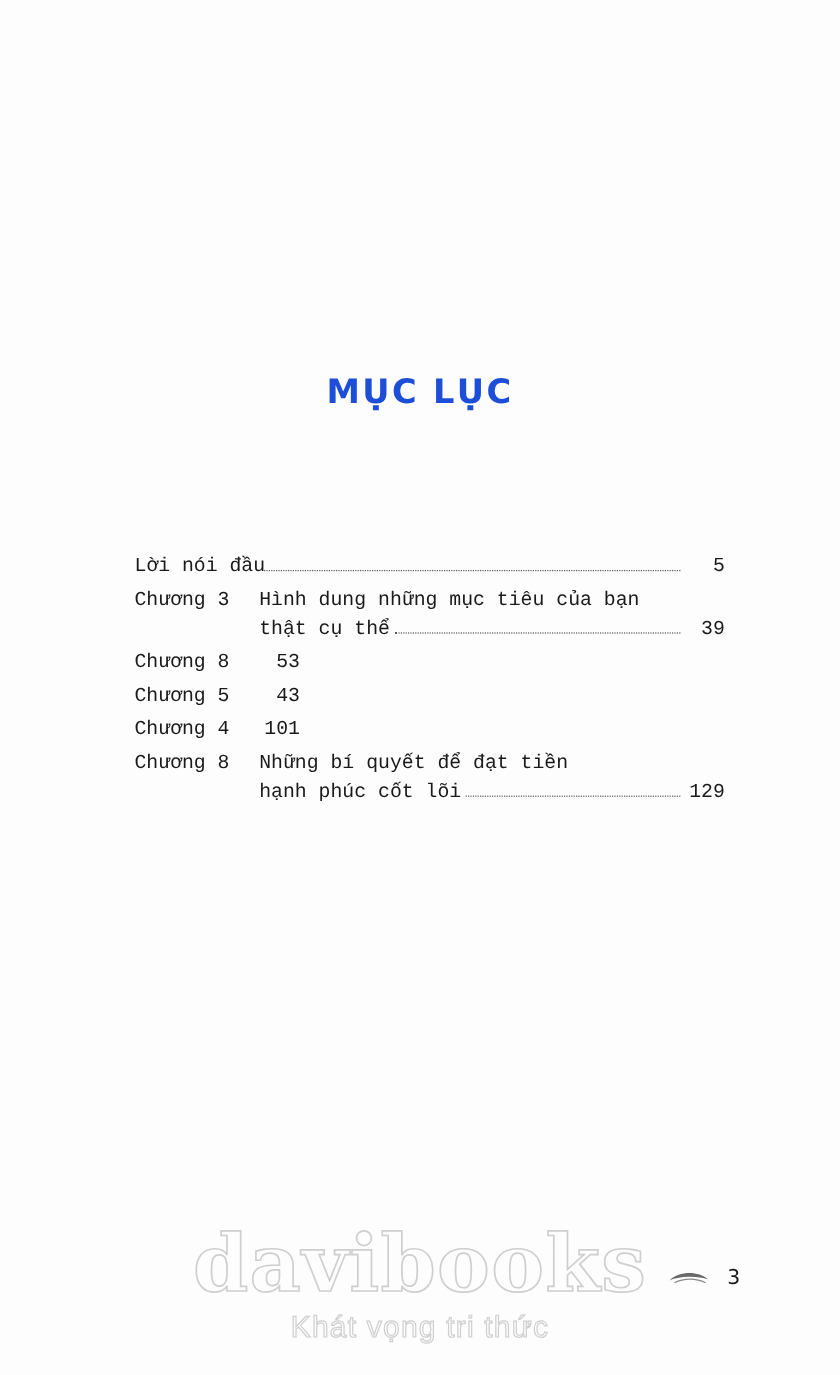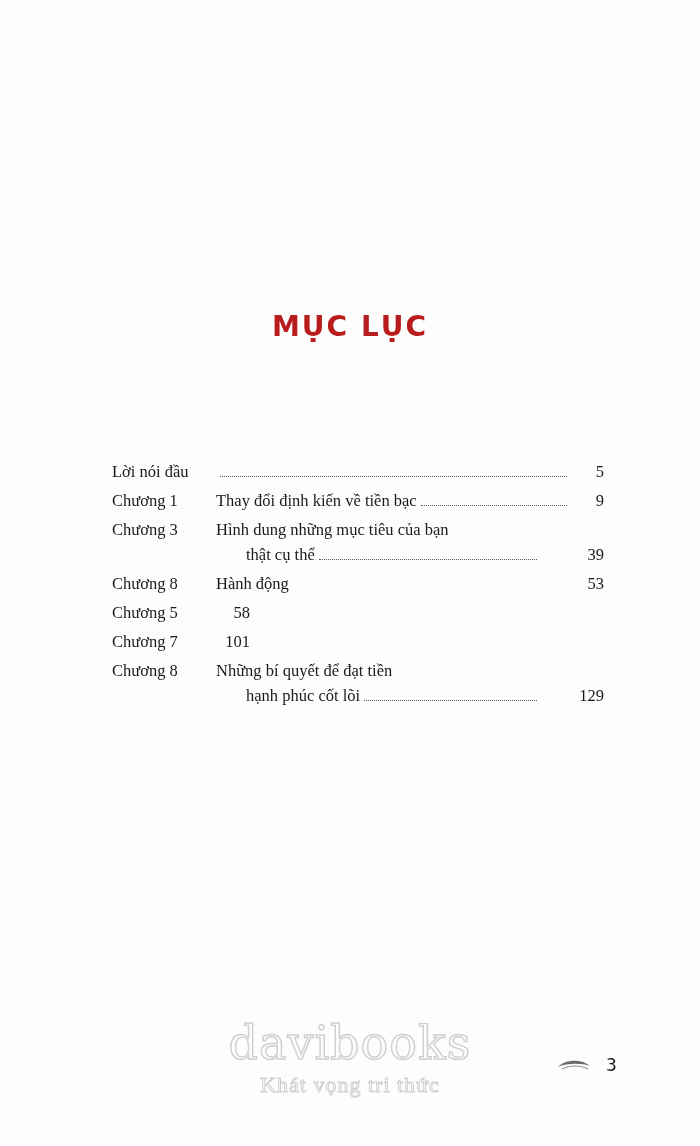--- a/index.html
+++ b/index.html
@@ -26,36 +26,36 @@
   .toc-title {
     position: absolute;
     top: 310px;
     left: 0;
     width: 700px;
     text-align: center;
     font-family: "DejaVu Sans", sans-serif;
     font-size: 28px;
     font-weight: 700;
     letter-spacing: 2px;
-    color: #b91c1c;
+    color: #1d4ed8;
   }
 
   
   .toc {
     position: absolute;
     top: 462px;
     left: 112px;
     width: 492px;
   }
 
   .toc-entry {
     display: flex;
     align-items: baseline;
     margin-bottom: 9px;
-    font-family: Liberation Serif, serif;
+    font-family: Liberation Mono, monospace;
     font-size: 16.5px;
     color: #1a1a1a;
   }
 
   .toc-entry .label {
     width: 104px;
     flex: 0 0 104px;
     white-space: nowrap;
   }
 
@@ -82,52 +82,52 @@
     flex: 0 0 auto;
     width: 34px;
     text-align: right;
     white-space: nowrap;
   }
 
   
   .toc-entry.cont {
     margin-top: -4px;
     margin-bottom: 9px;
-    gap: 30px;
   }
   .toc-entry.cont .label {
     visibility: hidden;
   }
 
   .toc-entry.no-leader .leader {
     border-bottom: none;
   }
 
   
   .watermark {
     position: absolute;
     left: 0;
     top: 1020px;
     width: 700px;
     text-align: center;
     pointer-events: none;
   }
   .wm-main {
     font-family: "DejaVu Serif", serif;
-    font-size: 46px;
+    font-size: 66px;
     letter-spacing: 1px;
     color: transparent;
     -webkit-text-stroke: 1.4px #cfcfcf;
     text-shadow: 0 0 0 transparent;
     line-height: 1;
+    font-weight: bold;
   }
   .wm-sub {
     margin-top: 6px;
-    font-family: Liberation Serif, serif;
-    font-size: 22px;
+    font-family: Liberation Sans, sans-serif;
+    font-size: 25px;
     color: transparent;
     -webkit-text-stroke: 1px #cfcfcf;
     letter-spacing: 1px;
   }
   .wm-mark {
     position: absolute;
     left: 556px;
     top: 1057px;
     width: 36px;
     height: 14px;
@@ -154,28 +154,20 @@
 
     <div class="toc-entry">
       <span class="label">Lời nói đầu</span>
       <span class="title-wrap">
         <span class="title"></span>
         <span class="leader"></span>
       </span>
       <span class="page-num">5</span>
     </div>
 
-    <div class="toc-entry">
-      <span class="label">Chương 1</span>
-      <span class="title-wrap">
-        <span class="title">Thay đổi định kiến về tiền bạc</span>
-        <span class="leader"></span>
-      </span>
-      <span class="page-num">9</span>
-    </div>
 
 
     <div class="toc-entry no-leader">
       <span class="label">Chương 3</span>
       <span class="title-wrap">
         <span class="title">Hình dung những mục tiêu của bạn</span>
         <span class="leader"></span>
       </span>
       <span class="page-num"></span>
     </div>
@@ -183,35 +175,31 @@
       <span class="label"></span>
       <span class="title-wrap">
         <span class="title">thật cụ thể</span>
         <span class="leader"></span>
       </span>
       <span class="page-num">39</span>
     </div>
 
     <div class="toc-entry">
       <span class="label">Chương 8</span>
-      <span class="title-wrap">
-        <span class="title">Hành động</span>
-        <span class="leader" style="border-bottom:none;"></span>
-      </span>
       <span class="page-num">53</span>
     </div>
 
     <div class="toc-entry">
       <span class="label">Chương 5</span>
-      <span class="page-num">58</span>
-    </div>
-
-
-    <div class="toc-entry">
-      <span class="label">Chương 7</span>
+      <span class="page-num">43</span>
+    </div>
+
+
+    <div class="toc-entry">
+      <span class="label">Chương 4</span>
       <span class="page-num">101</span>
     </div>
 
     <div class="toc-entry no-leader">
       <span class="label">Chương 8</span>
       <span class="title-wrap">
         <span class="title">Những bí quyết để đạt tiền</span>
         <span class="leader"></span>
       </span>
       <span class="page-num"></span>

